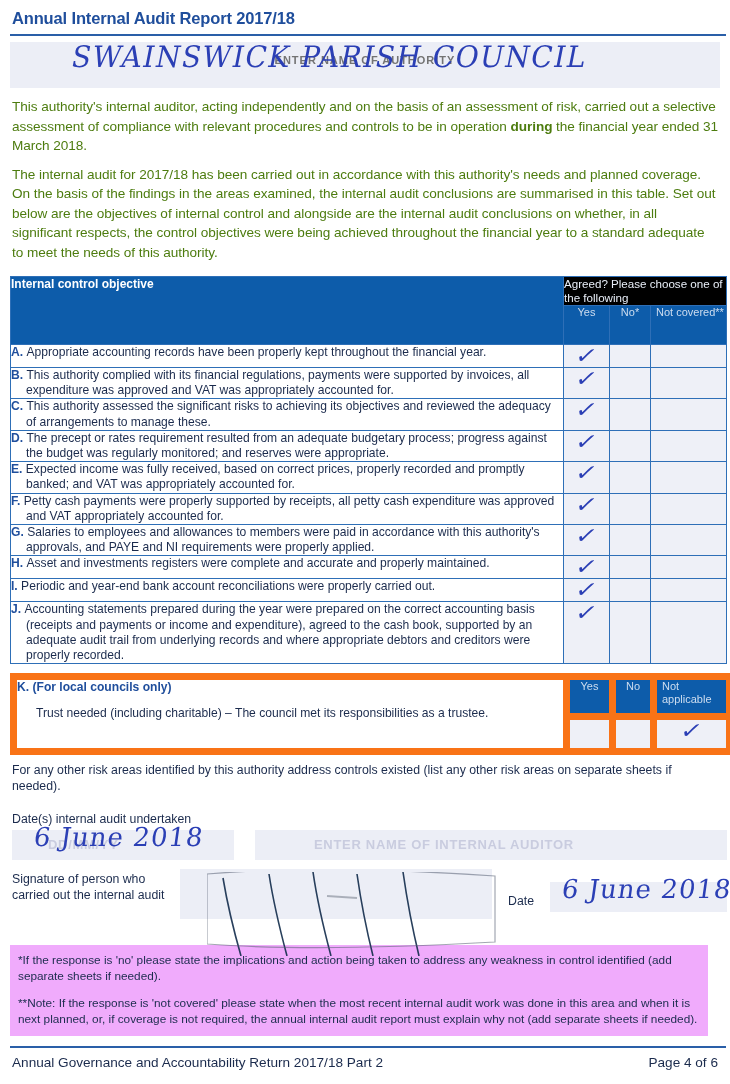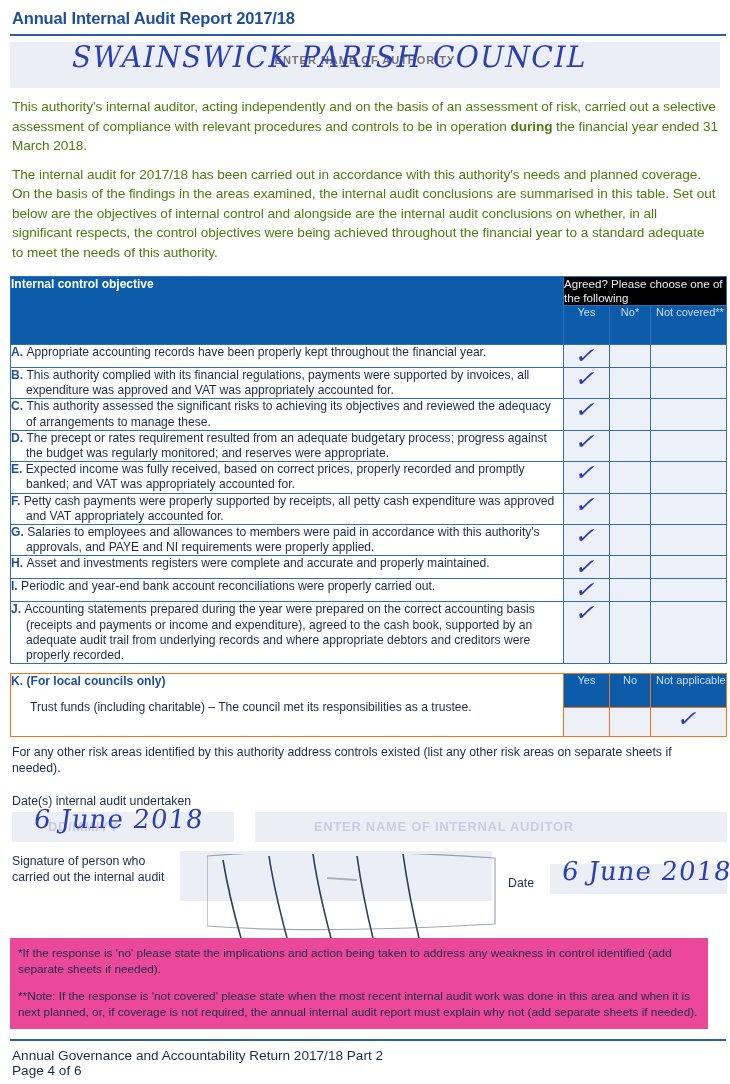--- a/index.html
+++ b/index.html
@@ -79,21 +79,21 @@
   .tick{
     font-family:"DejaVu Sans",sans-serif;
     color:#2b3fb5;font-size:22px;line-height:1;
     display:inline-block;
     transform:skewX(-12deg) scaleX(1.15);
     font-weight:500;
   }
 
   
   .ktbl{margin:9px 2px 0 2px;width:716px;border-collapse:collapse;table-layout:fixed;}
-  .ktbl td{border:1px solid #f97316;padding:0;vertical-align:top;}
+  .ktbl td{border:7px solid #f97316;padding:0;vertical-align:top;}
   .k-text{background:#ffffff;font-size:12.1px;line-height:15.2px;padding:6px 6px 7px 7px;}
   .k-title{font-weight:bold;color:#1f4e9c;}
   .k-sub{display:block;padding:11px 0 4px 19px;color:#1b2b4d;}
   .k-hdr{
     background:#0d5caa;color:#cdddf0;font-size:11px;line-height:12.5px;
     text-align:center;height:33px;vertical-align:bottom;padding-bottom:4px;
   }
   .k-hdr.na{text-align:left;padding-left:5px;}
   .k-ans{background:#eef0f7;height:28px;text-align:center;}
 
@@ -114,31 +114,31 @@
     transform:skewX(-8deg);
   }
   .hand-print{
     position:absolute;font-family:"DejaVu Sans",sans-serif;color:#2b3fb5;
     font-size:19px;letter-spacing:2px;white-space:nowrap;font-weight:400;
   }
   .scrawl{position:absolute;left:195px;top:60px;width:290px;height:84px;}
 
   
   .footnotes{
-    margin:16px 2px 0 2px;background:#ec4899;padding:8px 10px 9px 8px;
+    margin:5px 2px 0 2px;background:#f0abfc;padding:8px 10px 9px 8px;
     font-size:11.8px;line-height:15.5px;color:#1b2b4d;width:698px;box-sizing:border-box;
   }
   .footnotes p{margin:0;}
   .footnotes p+p{margin-top:12px;}
 
   
   .footer-rule{height:2px;background:#2a5fa8;margin:10px 2px 0 2px;width:716px;}
   .footer{
-    display:flex;justify-content:space-between;align-items:flex-start;
-    margin:7px 4px 12px 4px;font-size:13.6px;color:#1b2b4d;flex-direction:column;
+    display:flex;justify-content:space-between;align-items:center;
+    margin:7px 4px 12px 4px;font-size:13.6px;color:#1b2b4d;
   }
 </style>
 </head>
 <body>
 
 <div class="page">
 
   <div class="doc-title">Annual Internal Audit Report 2017/18</div>
   <div class="title-rule"></div>
 
@@ -258,21 +258,21 @@
       <col style="width:553px">
         <col style="width:46px">
         <col style="width:41px">
         <col style="width:76px">
     </colgroup>
     <tbody>
       <tr>
         <td class="k-text" rowspan="2">
           <span class="k-title">K.</span>
           <span class="k-title">(For local councils only)</span>
-          <span class="k-sub">Trust funds (including charitable) – The council met its responsibilities as a trustee.</span>
+          <span class="k-sub">Trust needed (including charitable) – The council met its responsibilities as a trustee.</span>
         </td>
         <td class="k-hdr">Yes</td>
         <td class="k-hdr">No</td>
         <td class="k-hdr na">Not applicable</td>
       </tr>
       <tr>
         <td class="k-ans"><span class="tick" id="k-yes"></span></td>
         <td class="k-ans"><span class="tick" id="k-no"></span></td>
         <td class="k-ans"><span class="tick" id="k-na">✓</span></td>
       </tr>

